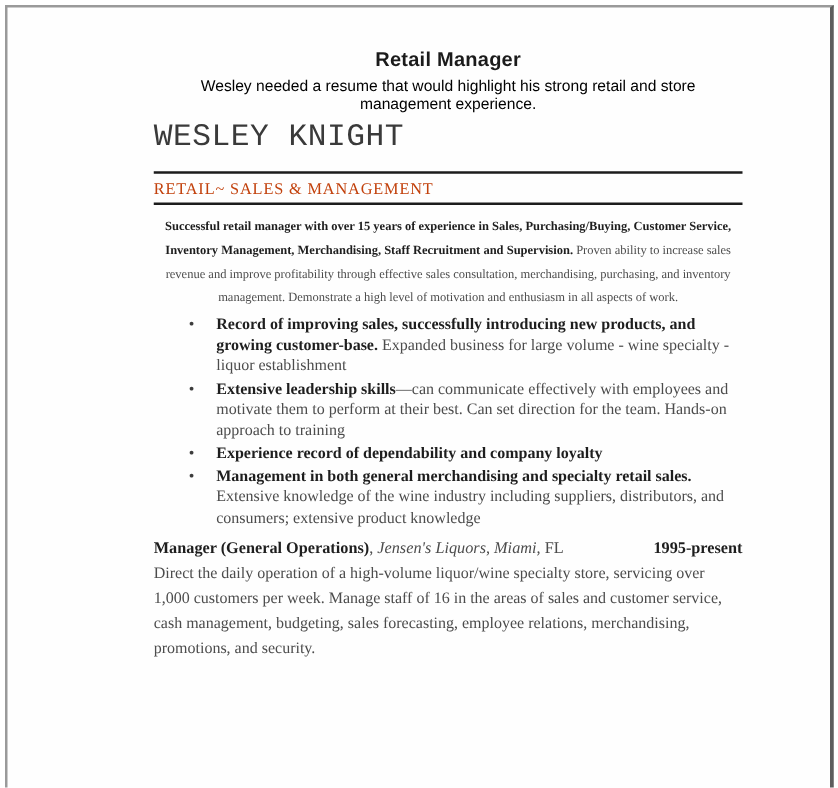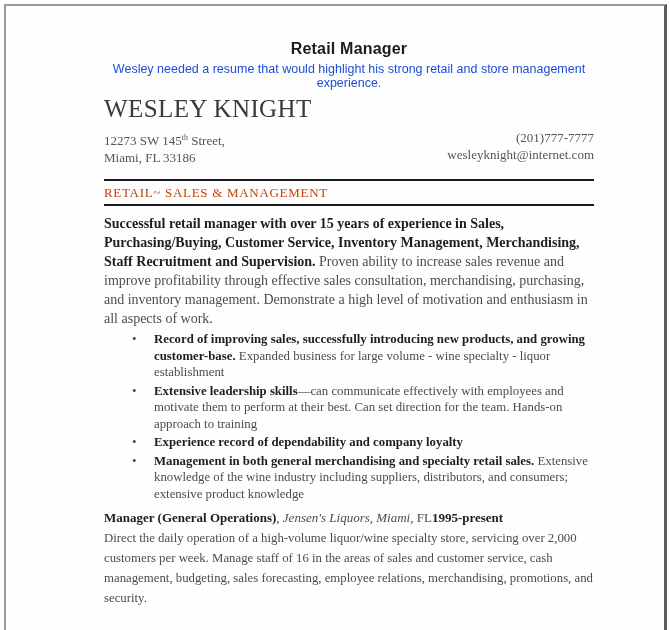--- a/index.html
+++ b/index.html
@@ -9,93 +9,83 @@
     font-family:"Liberation Serif", serif;
   }
   .frame {
     position:absolute; top:4px; left:4px; right:3px; height:920px;
     box-sizing:border-box;
     border-top:2px solid #9a9a9a;
     border-left:2px solid #9a9a9a;
     border-right:3px solid #5d5d5d;
     background:#fefefe;
   }
-  .content { padding:34px 70px 0 73px;margin-left:25px; }
+  .content { padding:34px 70px 0 117px; }
 
   .doc-title {
     font-family:"Liberation Sans", sans-serif;
     font-size:16px; font-weight:bold; text-align:center;
     color:#1b1b1b; letter-spacing:.2px;
   }
   .doc-subtitle {
     font-family:"Liberation Sans", sans-serif;
-    font-size:12.5px; text-align:center; color:#1d4ed8; margin-top:4px;
+    font-size:12.5px; text-align:center; color:#000000; margin-top:4px;
   }
   .person-name {
-    font-family:Liberation Serif, serif;
+    font-family:Liberation Mono, monospace;
     font-size:25px; font-weight:400; color:#3a3a3a;
     letter-spacing:.4px; margin-top:5px;
   }
   .contact-row {
     display:flex; justify-content:space-between;
     margin-top:6px; font-size:13px; color:#555; line-height:17px;
   }
   .contact-right { text-align:right; }
   sup { font-size:8px; }
 
   .section-bar {
     margin-top:13px;
     border-top:2px solid #1c1c1c; border-bottom:2px solid #1c1c1c;
     padding:4px 0 3px; 
     font-weight:normal; font-size:13px; color:#c2410c; letter-spacing:.7px;
   }
 
   .para {
-    margin-top:8px; font-size:14px; line-height:19px; color:#4c4c4c;
-    text-align:left;
+    margin-top:8px; font-size:10px; line-height:19px; color:#4c4c4c;
+    text-align:center;
   }
   .b { font-weight:bold; color:#1e1e1e; }
   .it { font-style:italic; }
 
   ul.bullets { list-style:none; margin:3px 0 0 0; padding:0; }
   ul.bullets li {
     position:relative; padding-left:50px; margin-top:2px;
     font-size:12.8px; line-height:16.5px; color:#4c4c4c;
   }
   ul.bullets li .marker {
     position:absolute; left:28px; top:0; color:#3c3c3c;
   }
 
   .job-header {
-    display:flex; 
+    display:flex; justify-content:space-between;
     margin-top:8px; font-size:13px; color:#4c4c4c;
   }
   .job-desc { margin-top:2px; font-size:12.8px; line-height:20px; color:#4c4c4c; }
 </style>
 </head>
 <body>
 
 <div class="frame">
   <div class="content">
 
     <div class="doc-title">Retail Manager</div>
     <div class="doc-subtitle">Wesley needed a resume that would highlight his strong retail and store management experience.</div>
 
     <div class="person-name">WESLEY KNIGHT</div>
 
-    <div class="contact-row">
-      <div class="contact-left">
-        <div><span>12273 SW 145</span><sup>th</sup><span> Street,</span></div>
-        <div>Miami, FL 33186</div>
-      </div>
-      <div class="contact-right">
-        <div>(201)777-7777</div>
-        <div>wesleyknight@internet.com</div>
-      </div>
-    </div>
 
     <div class="section-bar">RETAIL~ SALES &amp; MANAGEMENT</div>
 
     <div class="para">
       <span class="b">Successful retail manager with over 15 years of experience in Sales, Purchasing/Buying, Customer Service, Inventory Management, Merchandising, Staff Recruitment and Supervision.</span><span> Proven ability to increase sales revenue and improve profitability through effective sales consultation, merchandising, purchasing, and inventory management. Demonstrate a high level of motivation and enthusiasm in all aspects of work.</span>
     </div>
 
     <ul class="bullets">
       <li><span class="marker">•</span><span class="b">Record of improving sales, successfully introducing new products, and growing customer-base.</span><span> Expanded business for large volume - wine specialty - liquor establishment</span></li>
       <li><span class="marker">•</span><span class="b">Extensive leadership skills</span><span>—can communicate effectively with employees and motivate them to perform at their best. Can set direction for the team. Hands-on approach to training</span></li>
@@ -104,16 +94,16 @@
     </ul>
 
 
     <div class="job-header">
       <div>
         <span class="b">Manager (General Operations)</span><span>, </span><span class="it">Jensen's Liquors, Miami,</span><span> FL</span>
       </div>
       <div class="b">1995-present</div>
     </div>
 
-    <div class="job-desc">Direct the daily operation of a high-volume liquor/wine specialty store, servicing over 2,000 customers per week. Manage staff of 16 in the areas of sales and customer service, cash management, budgeting, sales forecasting, employee relations, merchandising, promotions, and security.</div>
+    <div class="job-desc">Direct the daily operation of a high-volume liquor/wine specialty store, servicing over 1,000 customers per week. Manage staff of 16 in the areas of sales and customer service, cash management, budgeting, sales forecasting, employee relations, merchandising, promotions, and security.</div>
 
   </div>
 </div>
 
 </body></html>

